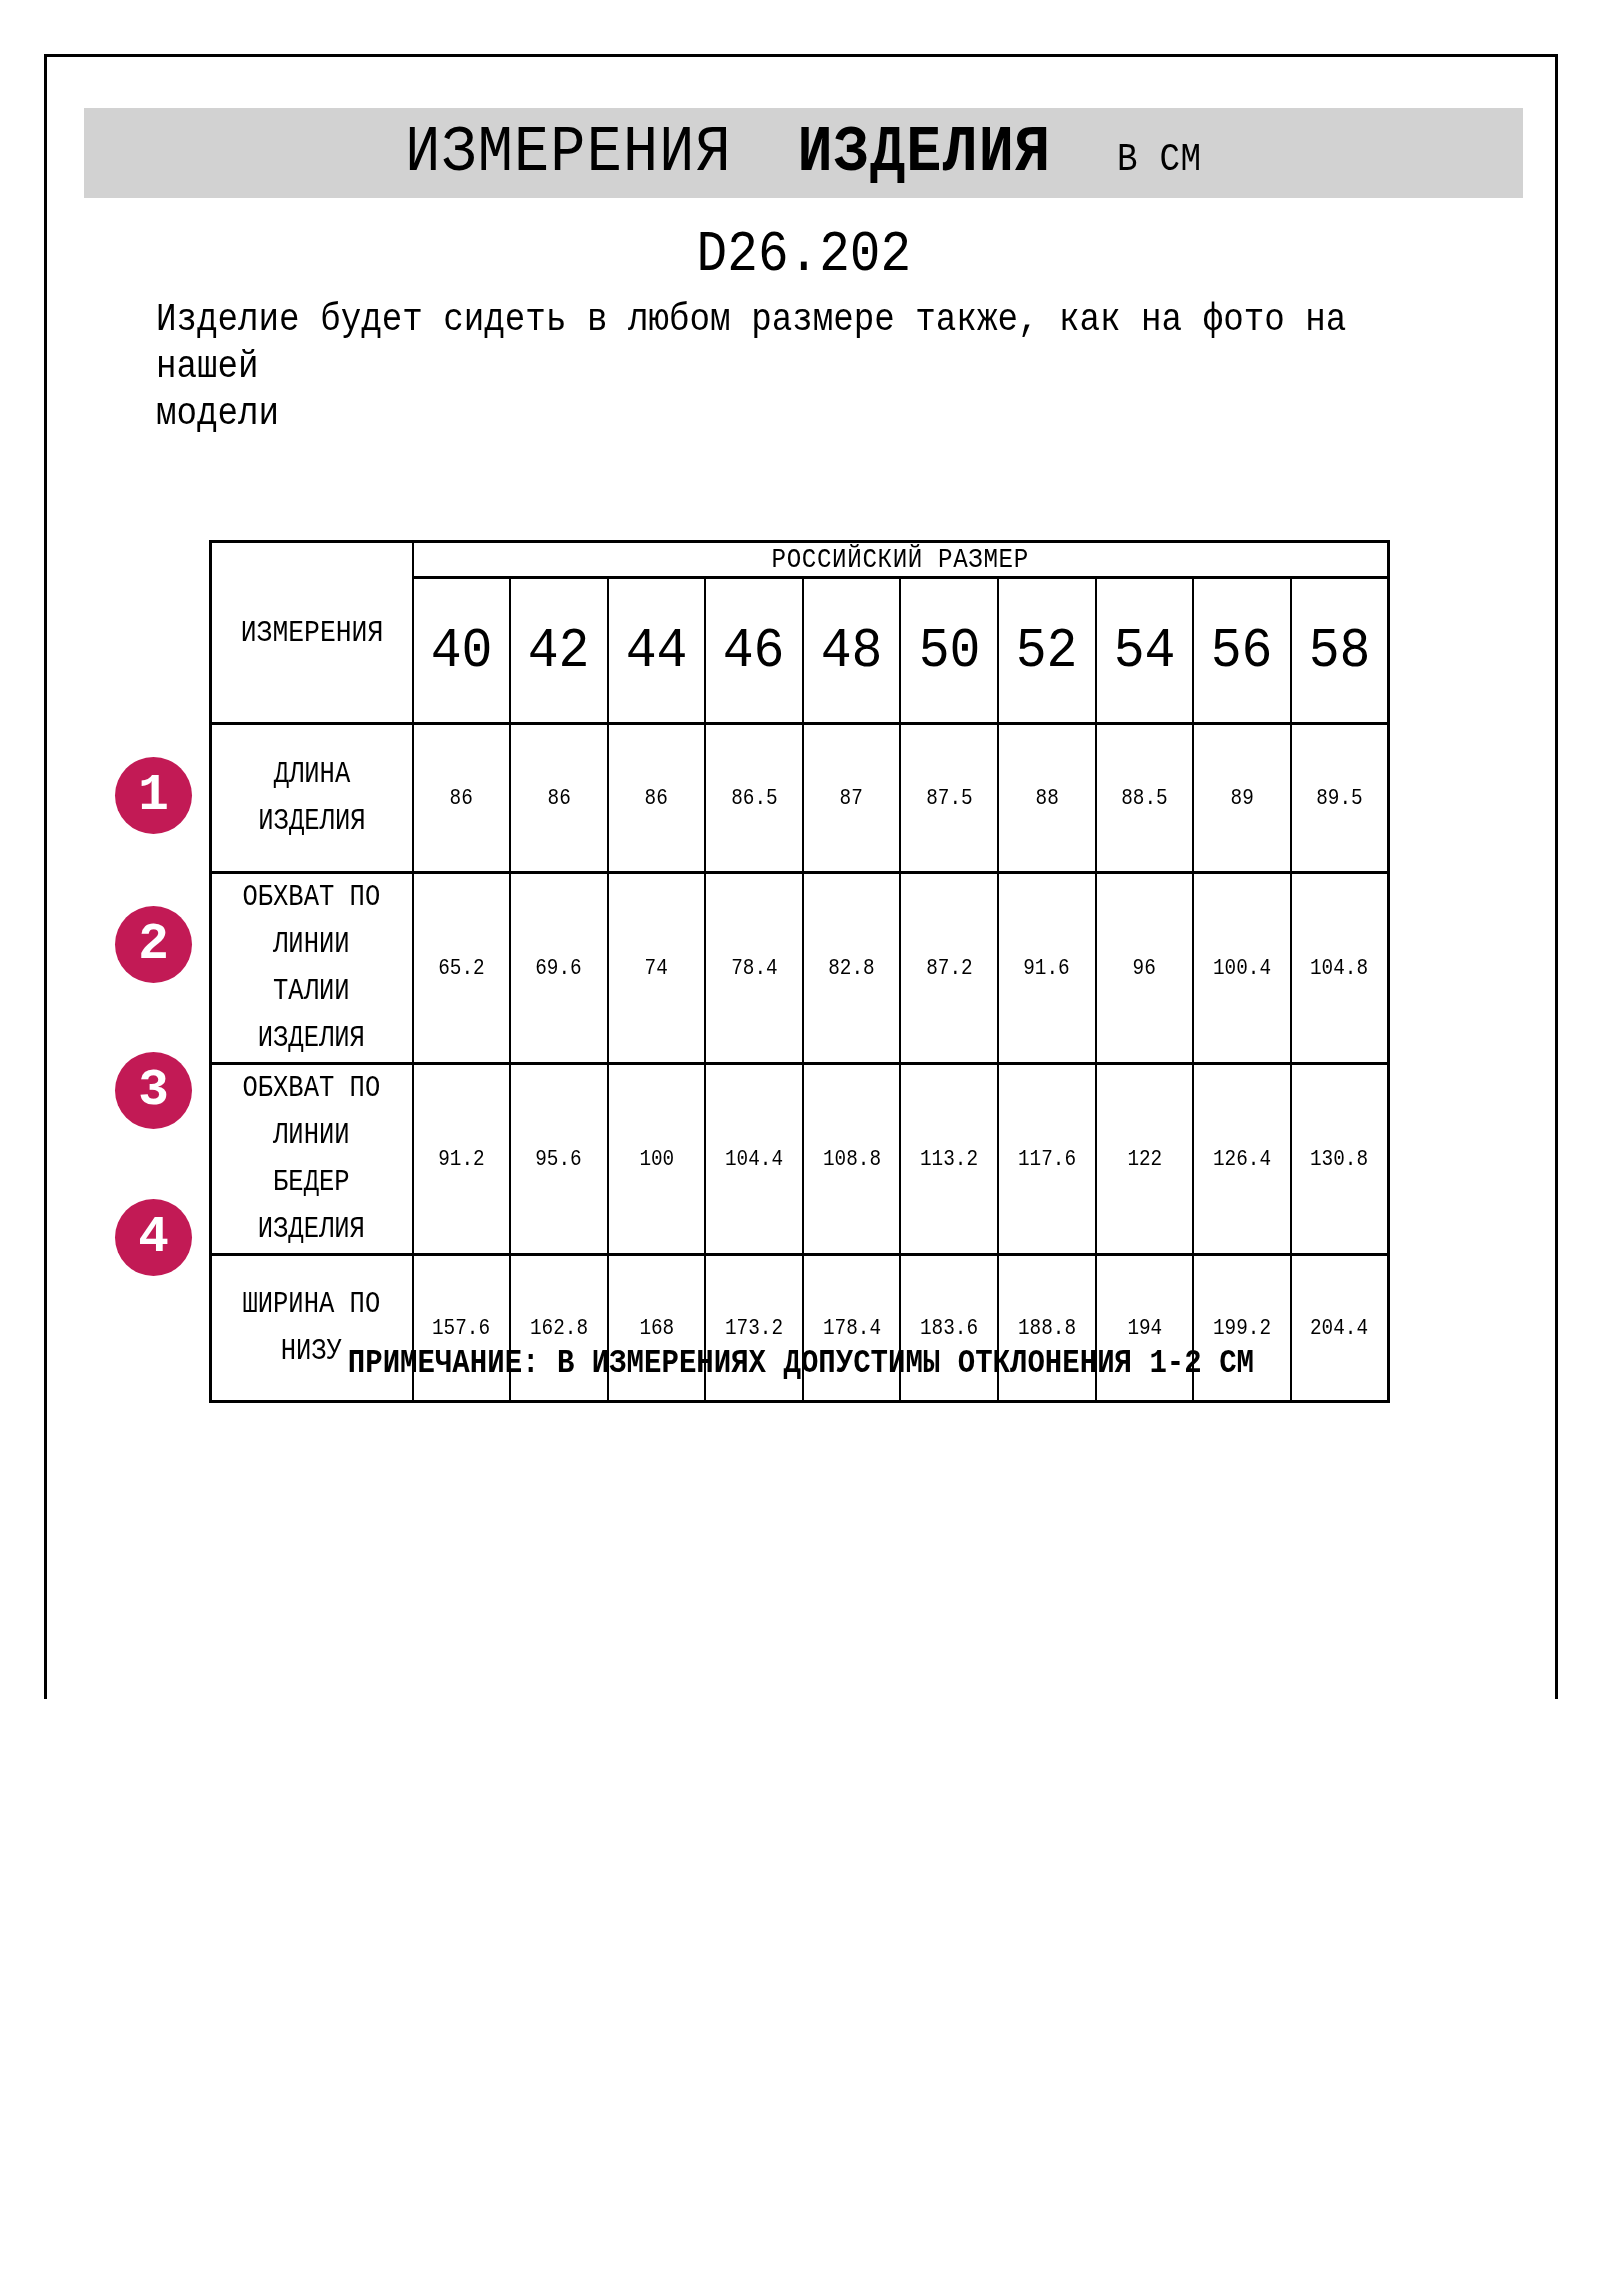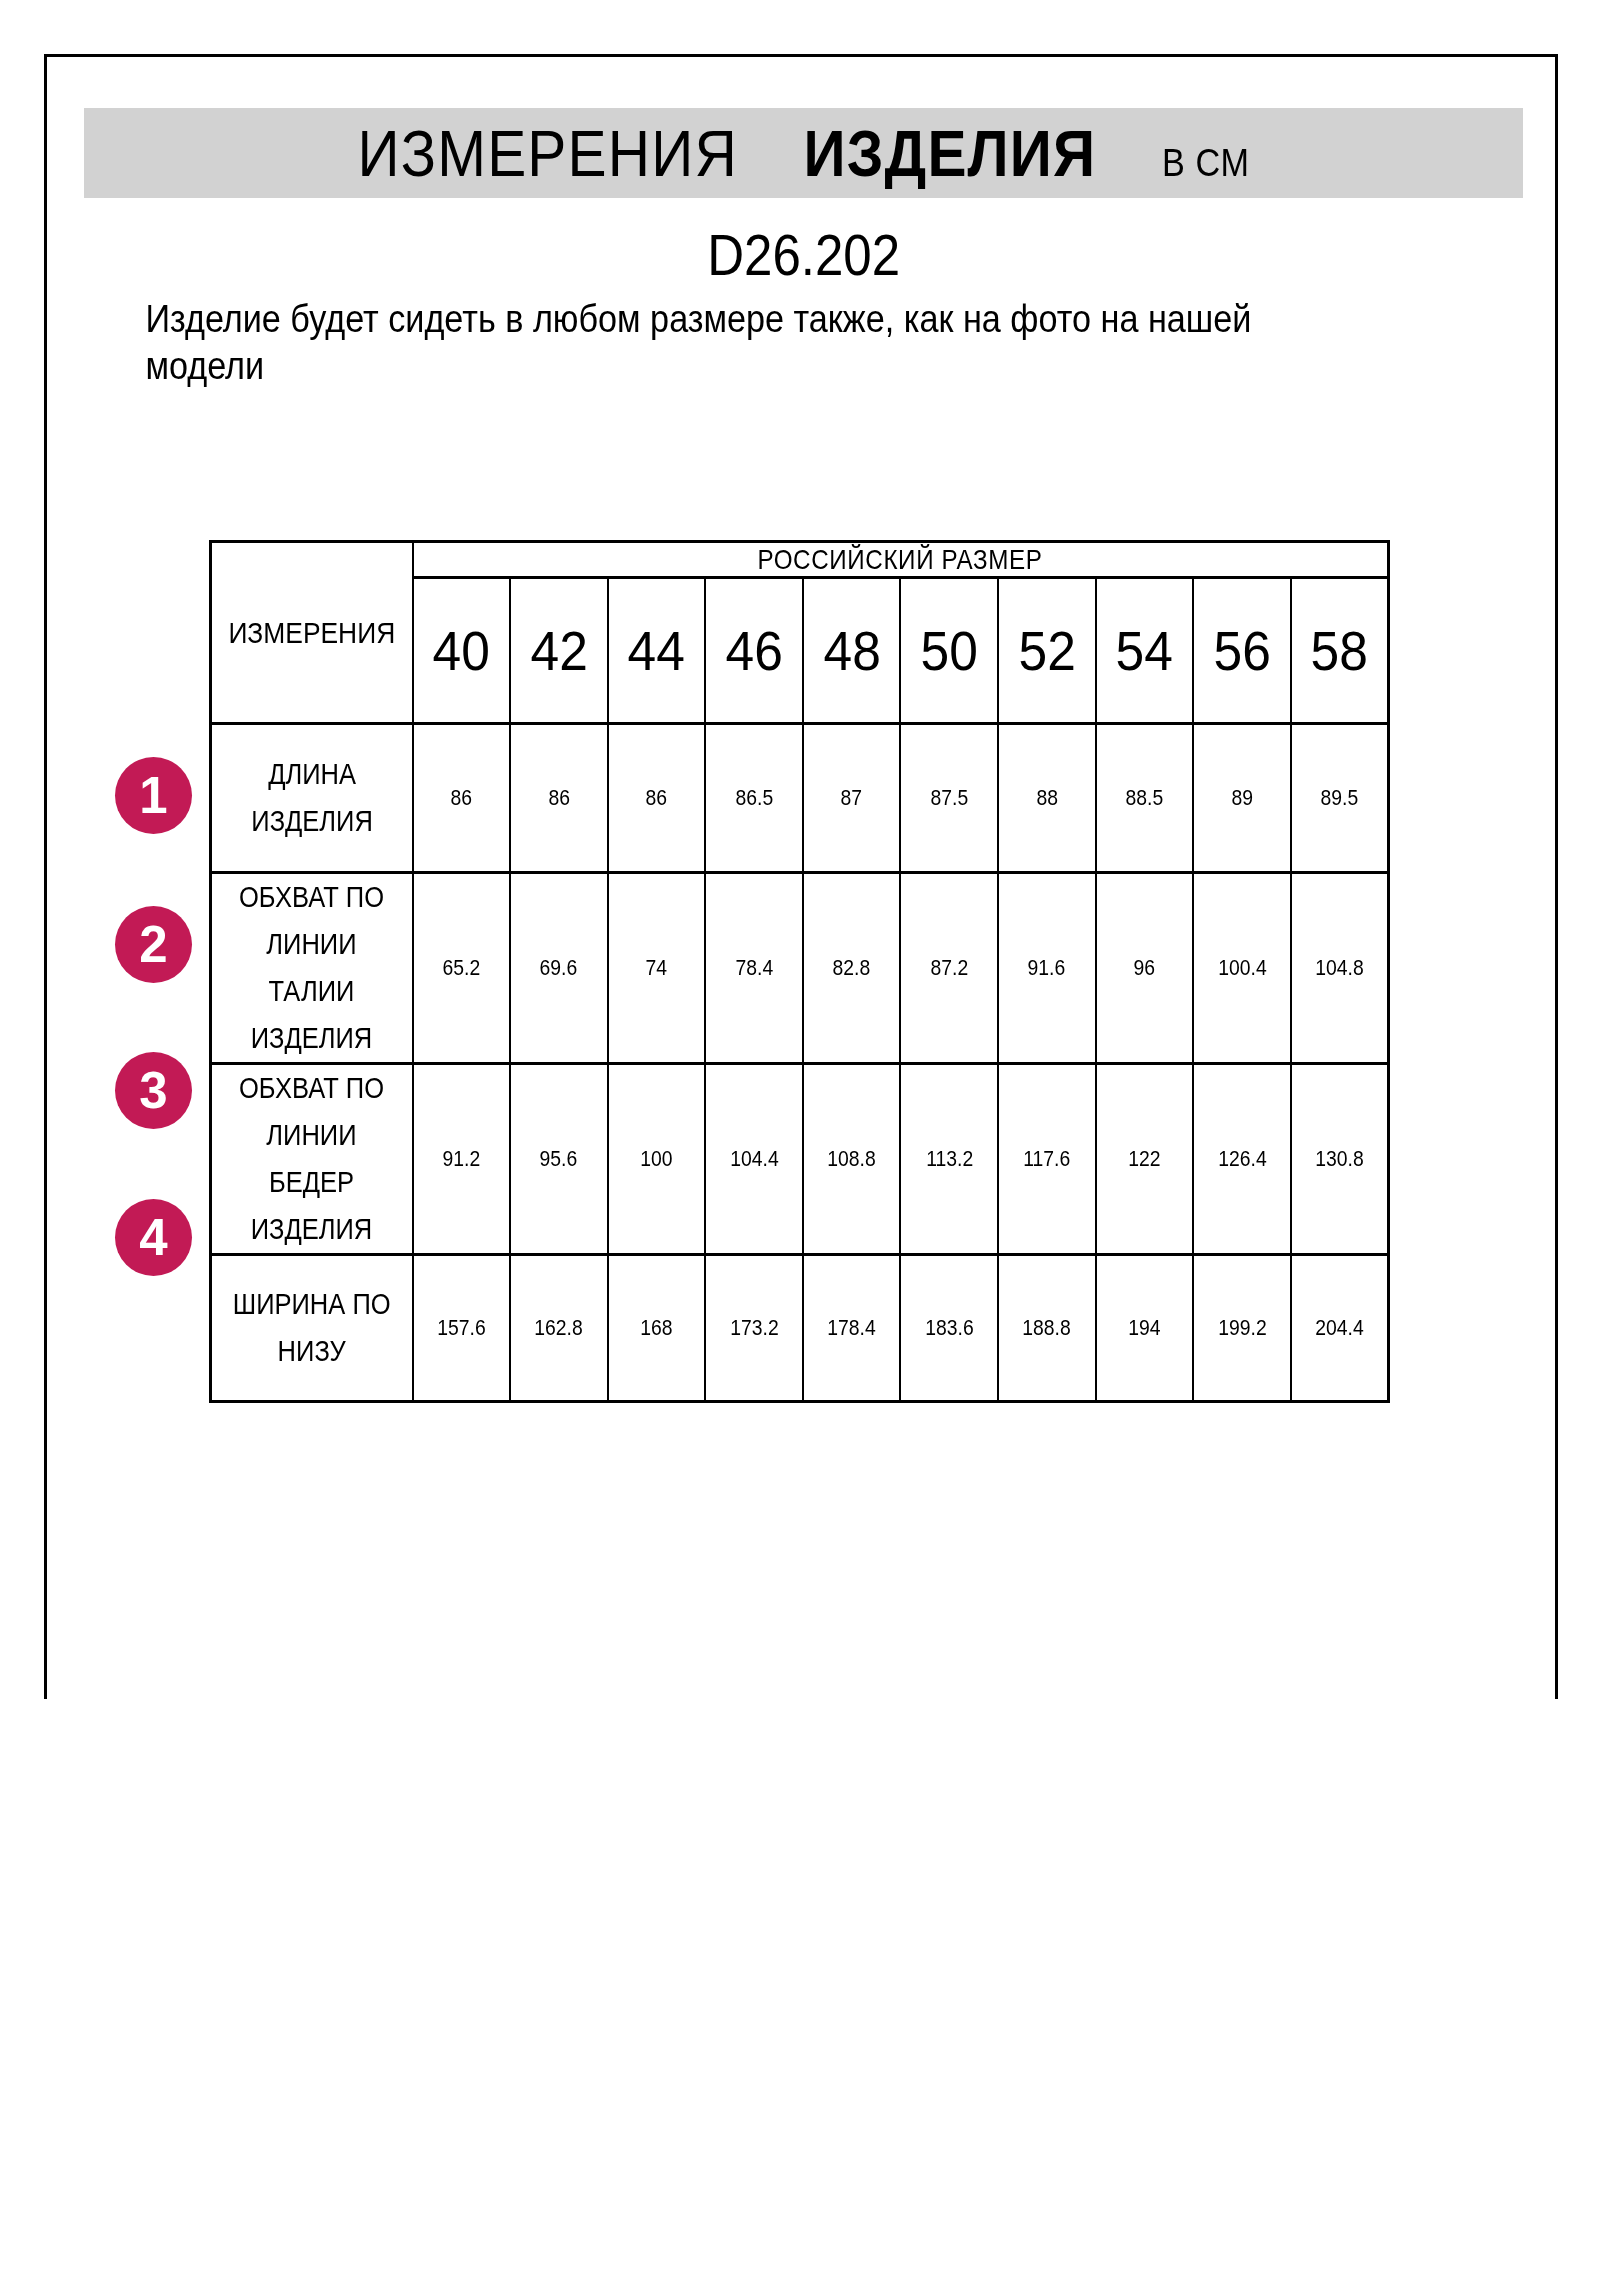--- a/index.html
+++ b/index.html
@@ -1,18 +1,18 @@
 <!DOCTYPE html>
 <html style="font-size:10.5px"><head>
 <meta charset="utf-8">
 <style>
   html,body{margin:0;padding:0;background:#ffffff;}
   .page{
     position:relative;width:1623px;height:1699px;background:#ffffff;
-    font-family:Liberation Sans, sans-serif;color:#000;overflow:hidden;
+    font-family:Liberation Mono, monospace;color:#000;overflow:hidden;
   }
   .frame{
     position:absolute;left:44px;top:54px;width:1514px;height:2188px;
     border:3.3px solid #000;box-sizing:border-box;
   }
   
   .banner{
     position:absolute;left:84px;top:108px;width:1439px;height:90px;
     display:flex;align-items:center;justify-content:center;
   }
@@ -180,14 +180,17 @@
   <div class="marker" style="top: 906px; background: rgb(194, 26, 85);">
     <span>2</span>
   </div>
   <div class="marker" style="top: 1052px; background: rgb(194, 26, 85);">
     <span>3</span>
   </div>
   <div class="marker" style="top: 1199px; background: rgb(194, 26, 85);">
     <span>4</span>
   </div>
 
+  <div class="note">
+    <span class="cx">ПРИМЕЧАНИЕ: В ИЗМЕРЕНИЯХ ДОПУСТИМЫ ОТКЛОНЕНИЯ 1-2 СМ</span>
+  </div>
 </div>
 
 
 </body></html>

